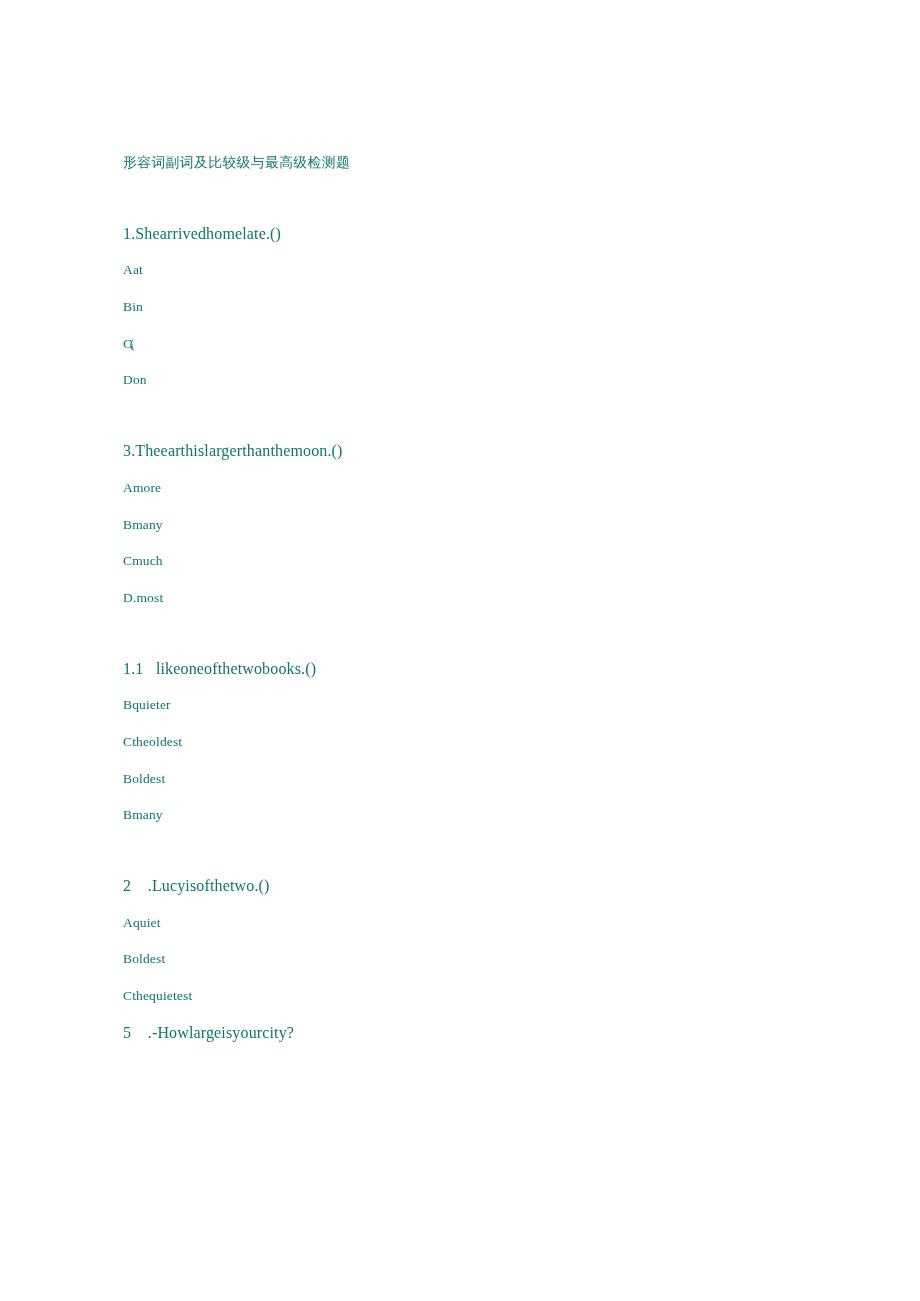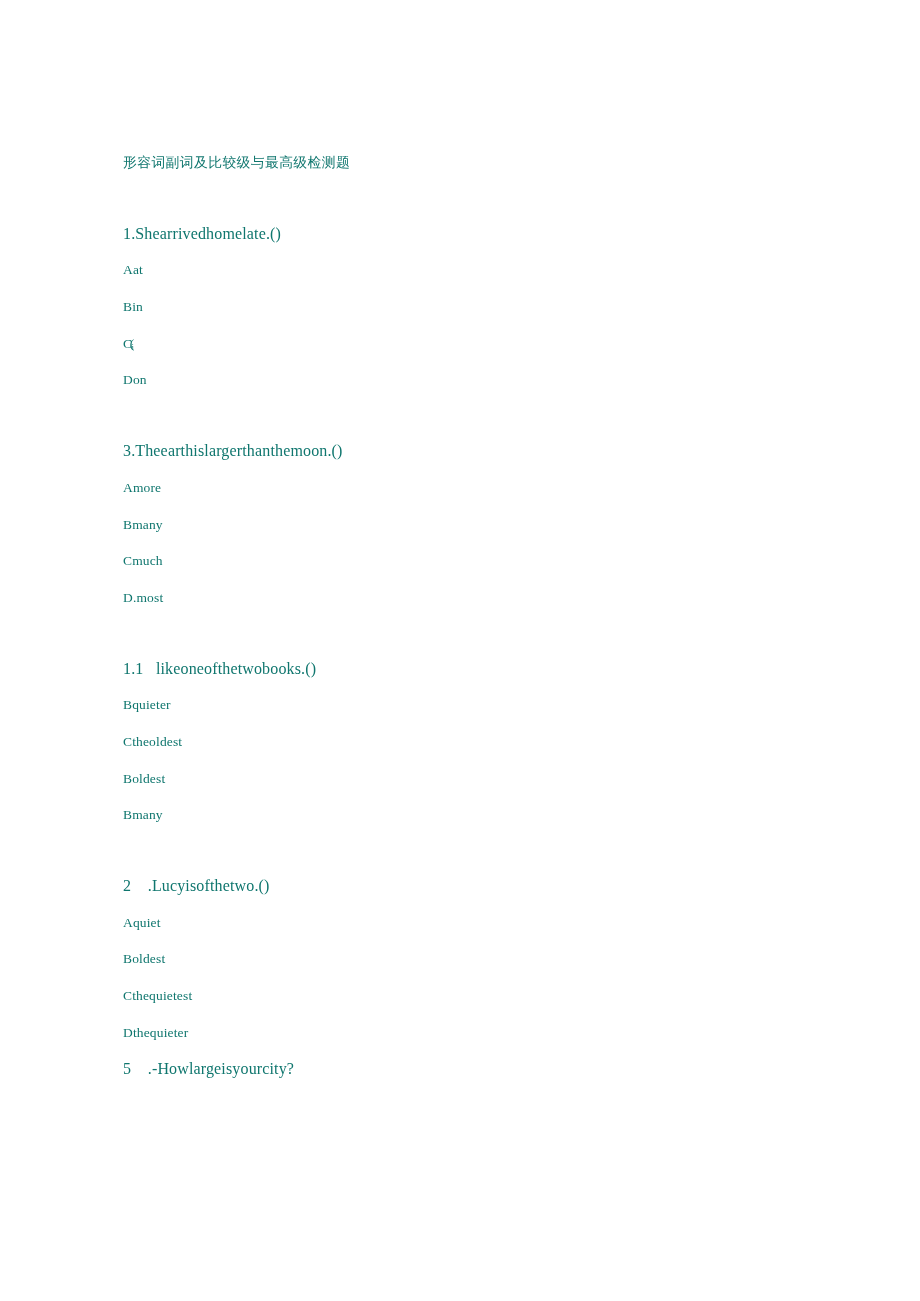--- a/index.html
+++ b/index.html
@@ -104,18 +104,17 @@
     <div class="line option">Ctheoldest</div>
     <div class="line option">Boldest</div>
     <div class="line option">Bmany</div>
 
     <div class="spacer"></div>
 
     <div class="line stem">2    .Lucyisofthetwo.()</div>
     <div class="line option">Aquiet</div>
     <div class="line option">Boldest</div>
     <div class="line option">Cthequietest</div>
-    <div class="line option">Dthequieter</div>
 
     <div class="line stem">5    .-Howlargeisyourcity?</div>
 
   </div>
 </div>
 
 </body></html>

